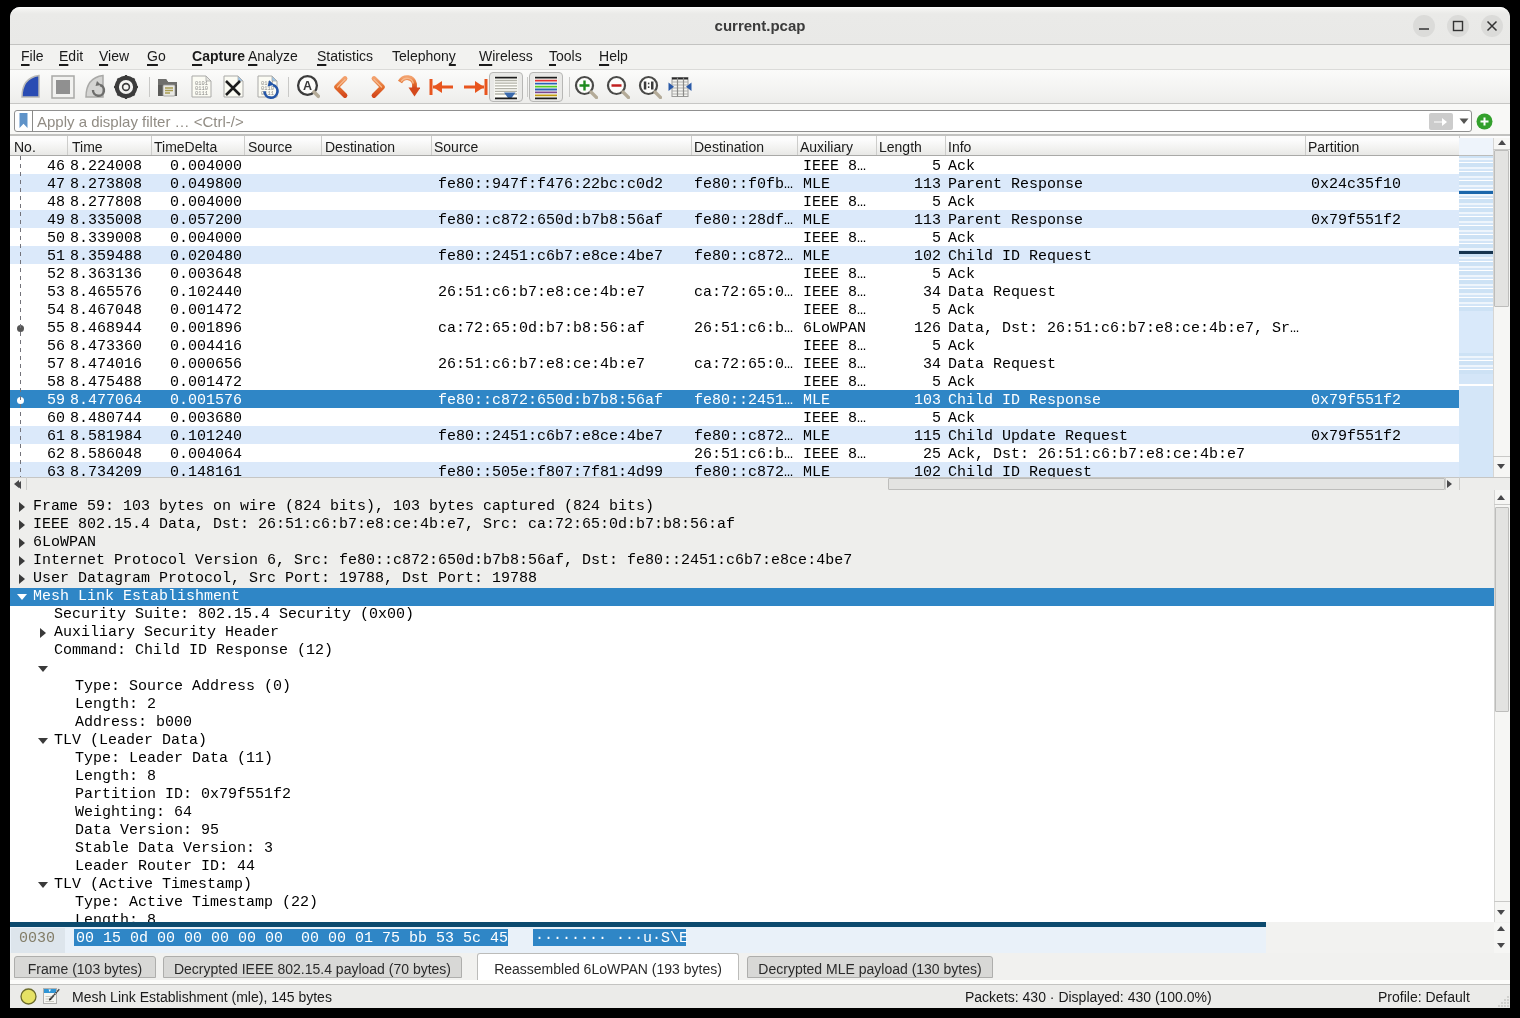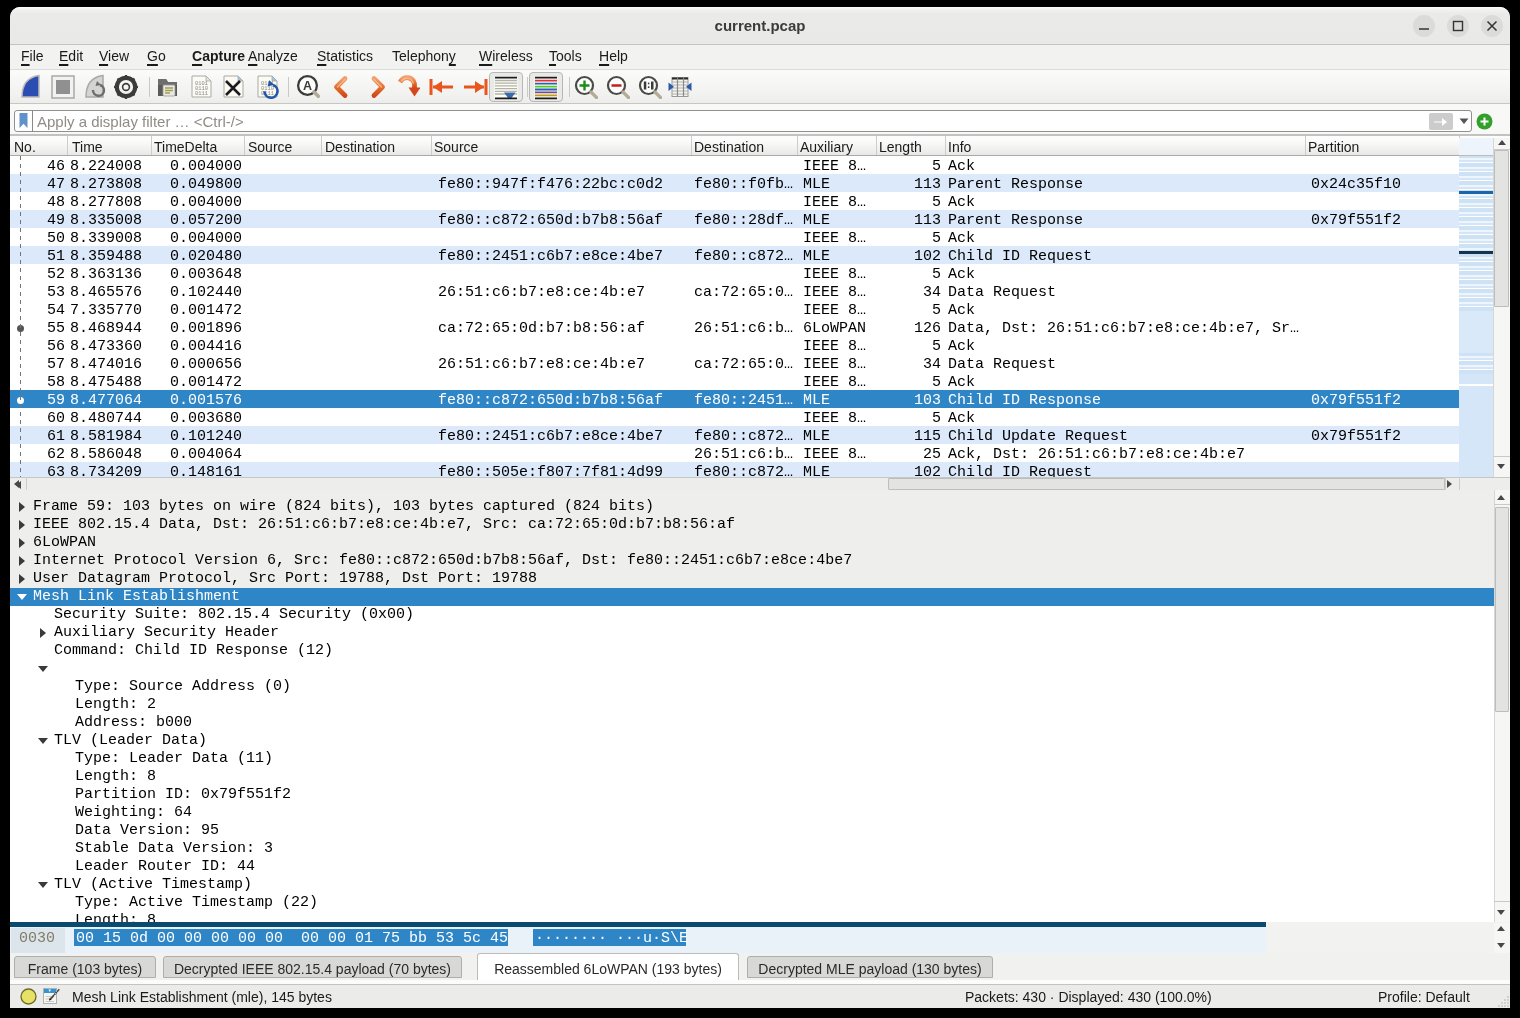--- a/index.html
+++ b/index.html
@@ -385,21 +385,21 @@
         <span class="ct">8.465576</span>
         <span class="cd">0.102440</span>
         <span class="cs">26:51:c6:b7:e8:ce:4b:e7</span>
         <span class="cde">ca:72:65:0…</span>
         <span class="cp">IEEE 8…</span>
         <span class="cl">34</span>
         <span class="ci">Data Request</span>
       </div>
 <div class="row mono" style="top:144px;">
         <span class="no">54</span>
-        <span class="ct">7.335770</span>
+        <span class="ct">8.467048</span>
         <span class="cd">0.001472</span>
         <span class="cp">IEEE 8…</span>
         <span class="cl">5</span>
         <span class="ci">Ack</span>
       </div>
 <div class="row mono" style="top:162px;">
         <span class="no">55</span>
         <span class="ct">8.468944</span>
         <span class="cd">0.001896</span>
         <span class="cs">ca:72:65:0d:b7:b8:56:af</span>

